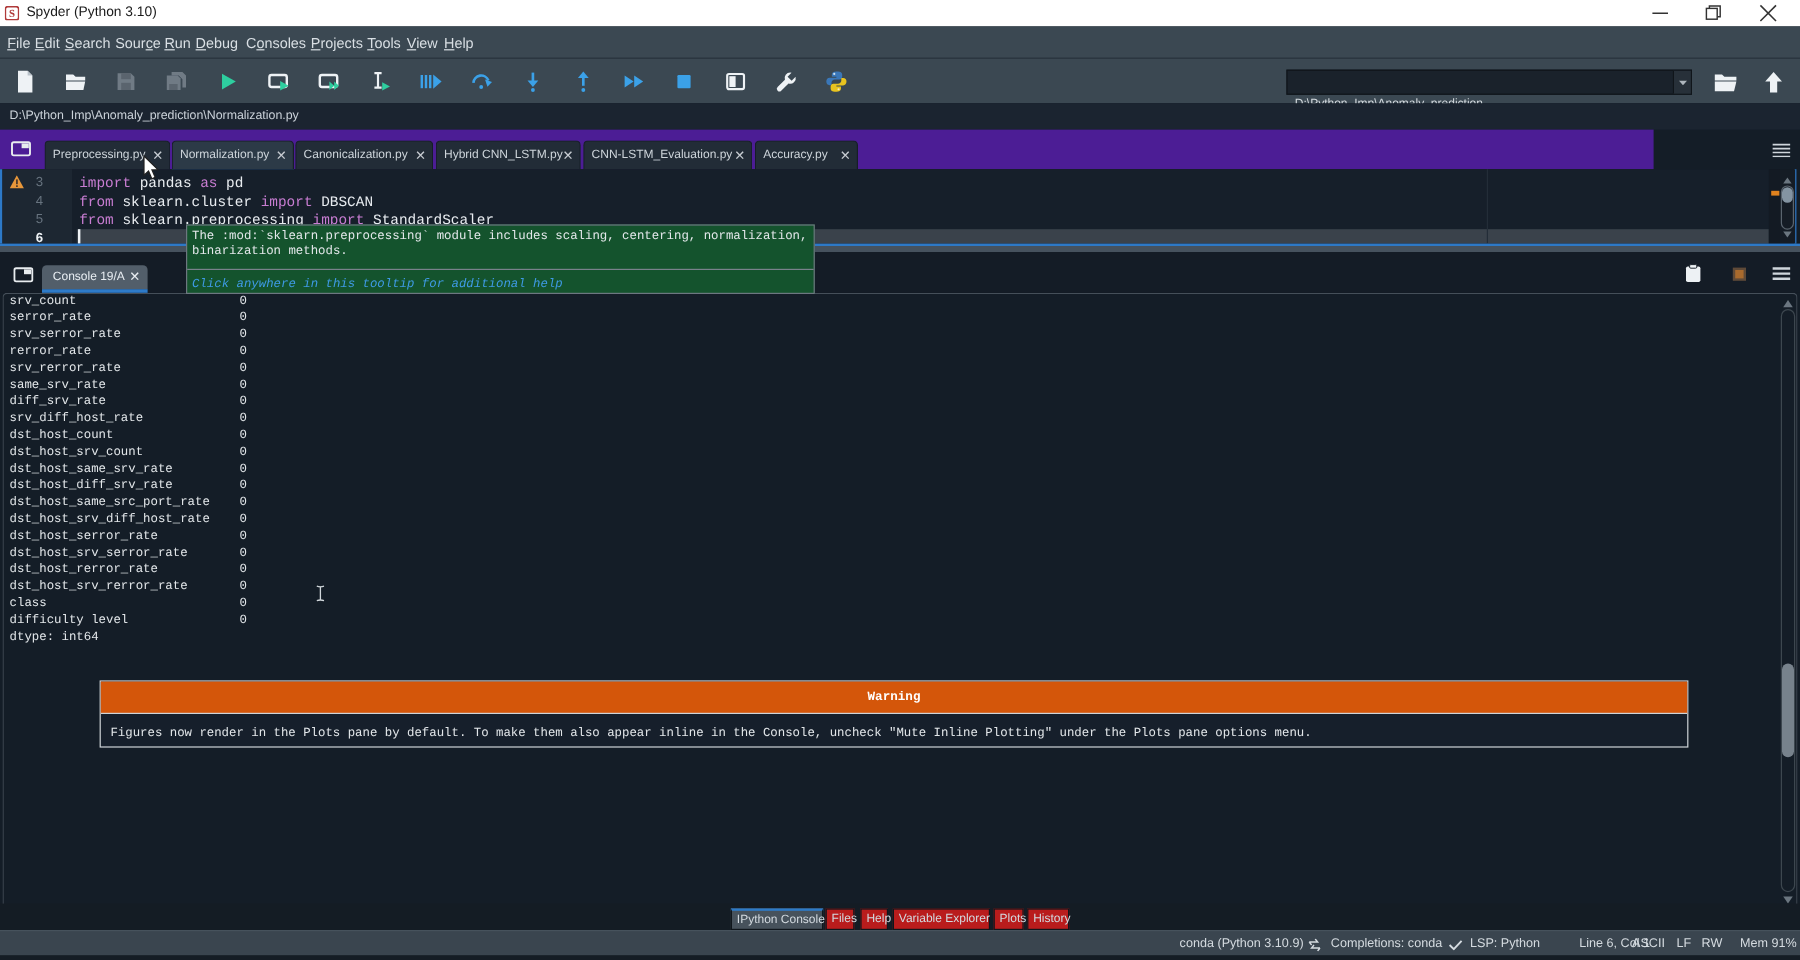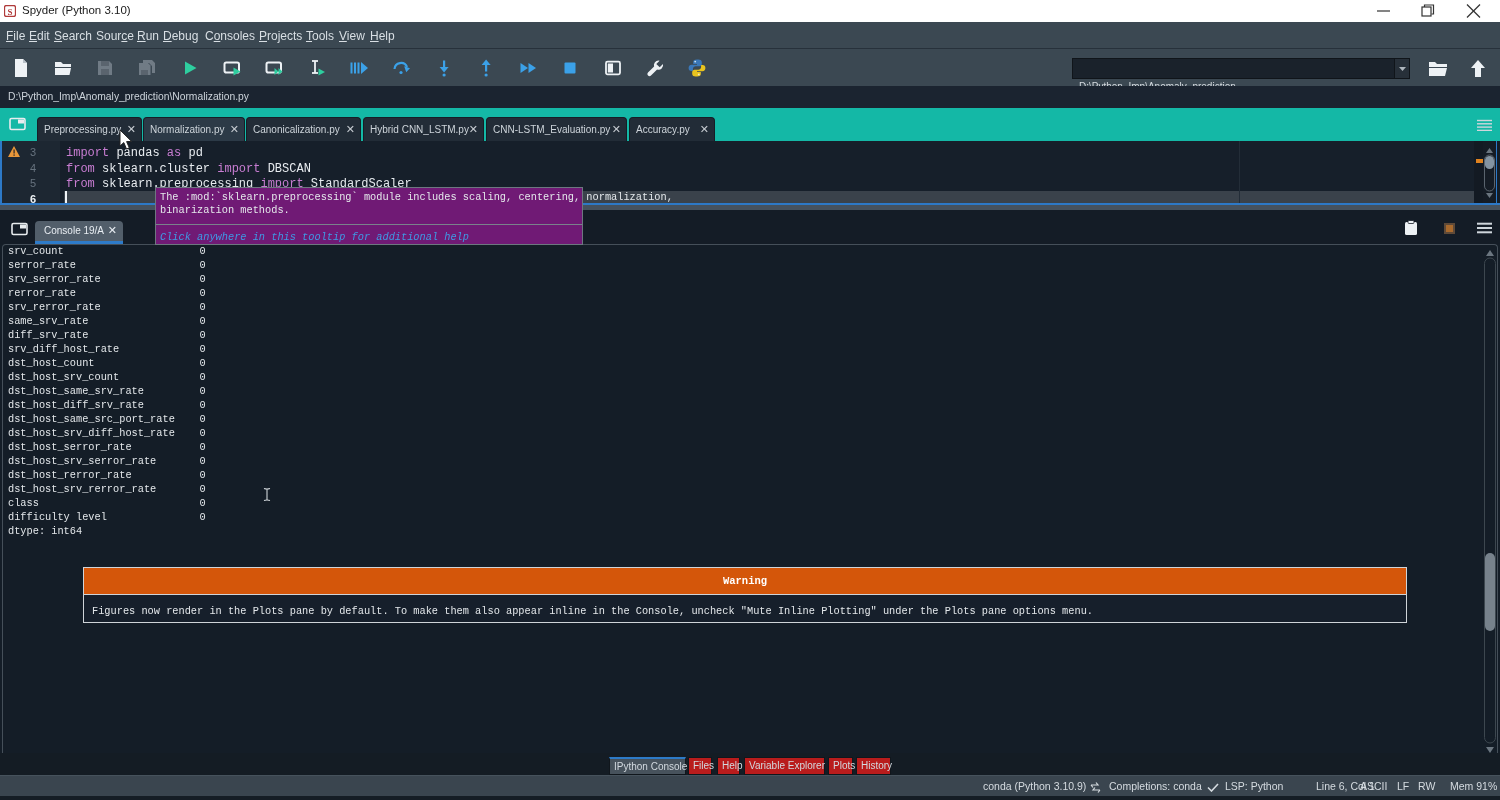--- a/index.html
+++ b/index.html
@@ -17,21 +17,21 @@
 
 
 #toolbar { left:0; top:49px; width:1500px; height:37px; background:#3b4852; }
 .tbi { position:absolute; top:9px; width:20px; height:20px; }
 
 
 #pathbar { left:0; top:86px; width:1500px; height:22px; background:#1b2430; color:#ccd3da; font-size:10.3px; }
 #pathbar span { position:absolute; left:8px; top:5px; }
 
 
-#edtabbar { left:0; top:108px; width:1500px; height:33px; background:#14b8a6; }
+#edtabbar { left:0; top:108px; width:1378px; height:33px; background:#4c1d95; }
 .etab { position:absolute; top:9px; height:24px; background:#222c37; color:#cdd4da; font-size:10px; border-radius:4px 4px 0 0; border:1px solid #161e27; border-bottom:none; }
 .etab .lbl { position:absolute; left:6px; top:6px; white-space:nowrap; }
 .etab .x { position:absolute; right:5px; top:5px; color:#c7ccd2; font-size:11px; }
 .etab.active { background:#2c3a47; }
 .etab.active::after { content:""; position:absolute; left:-1px; right:-1px; bottom:-3px; height:3px; background:#2e7bc9; }
 
 
 #editor { left:0; top:141px; width:1497px; height:61.5px; background:#161f2a; border-left:2px solid #2d79c7; border-right:2px solid #2d79c7; }
 #editor .gutter { position:absolute; left:0; top:0; width:58px; height:61.5px; background:#1d2732; }
 #editor .lnum { position:absolute; width:34px; text-align:right; color:#67737f; font-size:11px; }
@@ -64,21 +64,21 @@
 .btab { position:absolute; top:4px; height:18px; background:#b91c1c; color:#d2d9df; font-size:10px; border:1px solid #10161c; }
 .btab span { position:absolute; left:4px; top:2px; white-space:nowrap; }
 .btab.active { background:#47525c; border-top:2px solid #2d7bc8; }
 
 
 #statusbar { left:0; top:775px; width:1500px; height:22px; background:#3a454f; color:#d5dbe0; font-size:10.5px; border-top:1px solid #46525c; }
 #statusbar span { position:absolute; top:4px; white-space:nowrap; }
 #bottomstrip { left:0; top:796px; width:1500px; height:4px; background:#151d25; }
 
 
-#tooltip { left:155px; top:187px; width:428px; height:58px; background:#701a75; border:1px solid #6d7780; }
+#tooltip { left:155px; top:187px; width:524px; height:58px; background:#14532d; border:1px solid #6d7780; }
 #tooltip .tl { position:absolute; left:4px; font-family:"Liberation Mono",monospace; font-size:10.3px; color:#e4e8eb; white-space:pre; }
 #tooltip .sep { position:absolute; left:0px; right:0px; top:36px; height:1px; background:#79828b; }
 #tooltip .blue { position:absolute; left:4px; top:43px; font-family:"Liberation Mono",monospace; font-size:10.3px; font-style:italic; color:#3f9ae5; white-space:pre; }
 svg { display:block; }
 </style>
 </head>
 <body>
 <div id="app">
   <div id="titlebar" class="abs">
     <svg class="abs" style="left:4px; top:5px;" width="12" height="12" viewBox="0 0 12 12">

